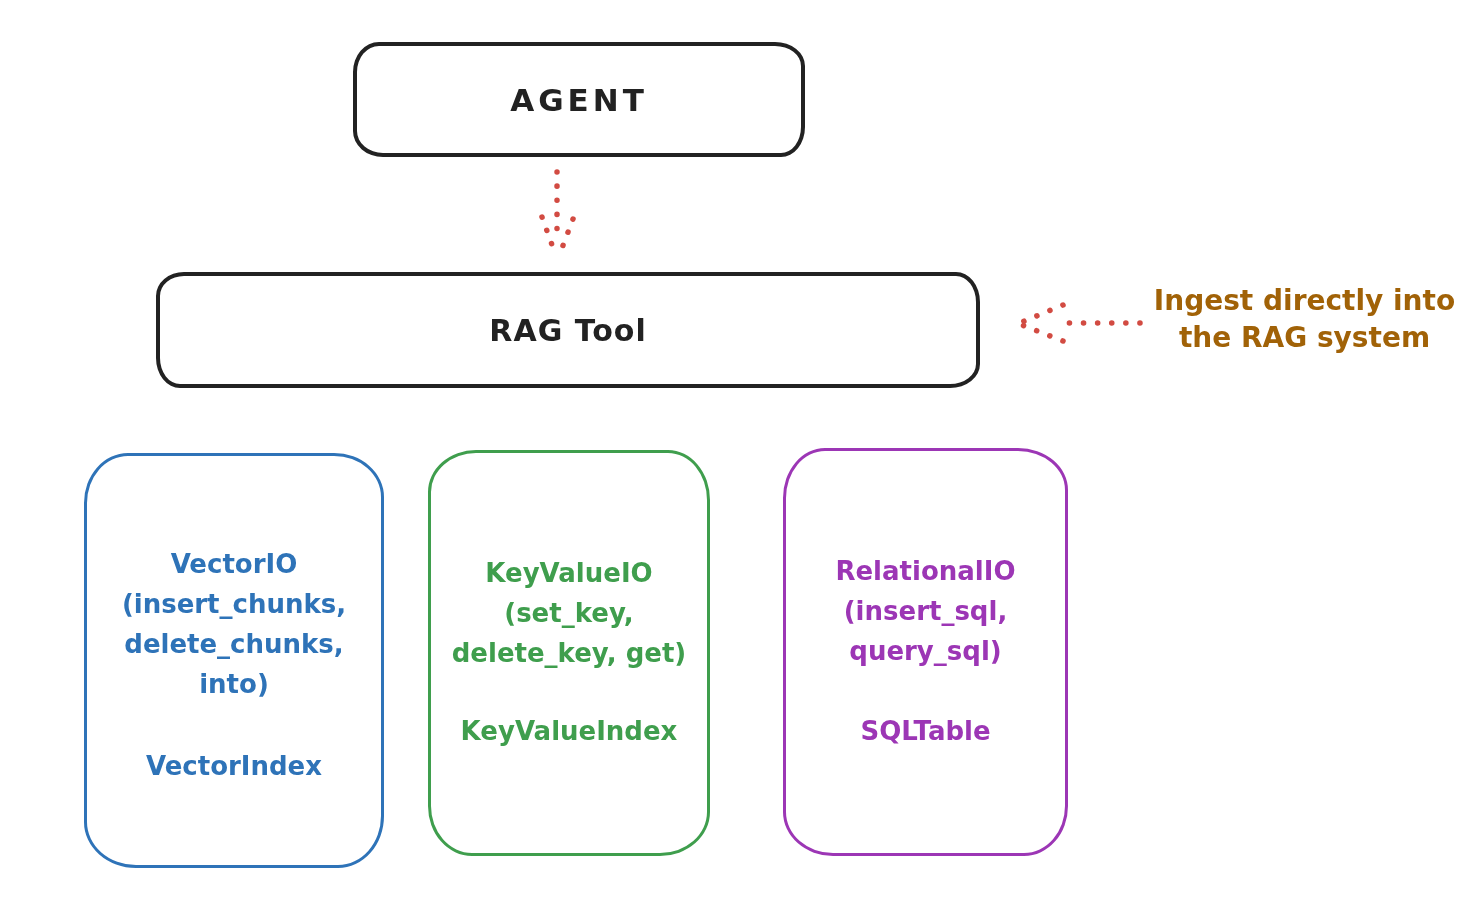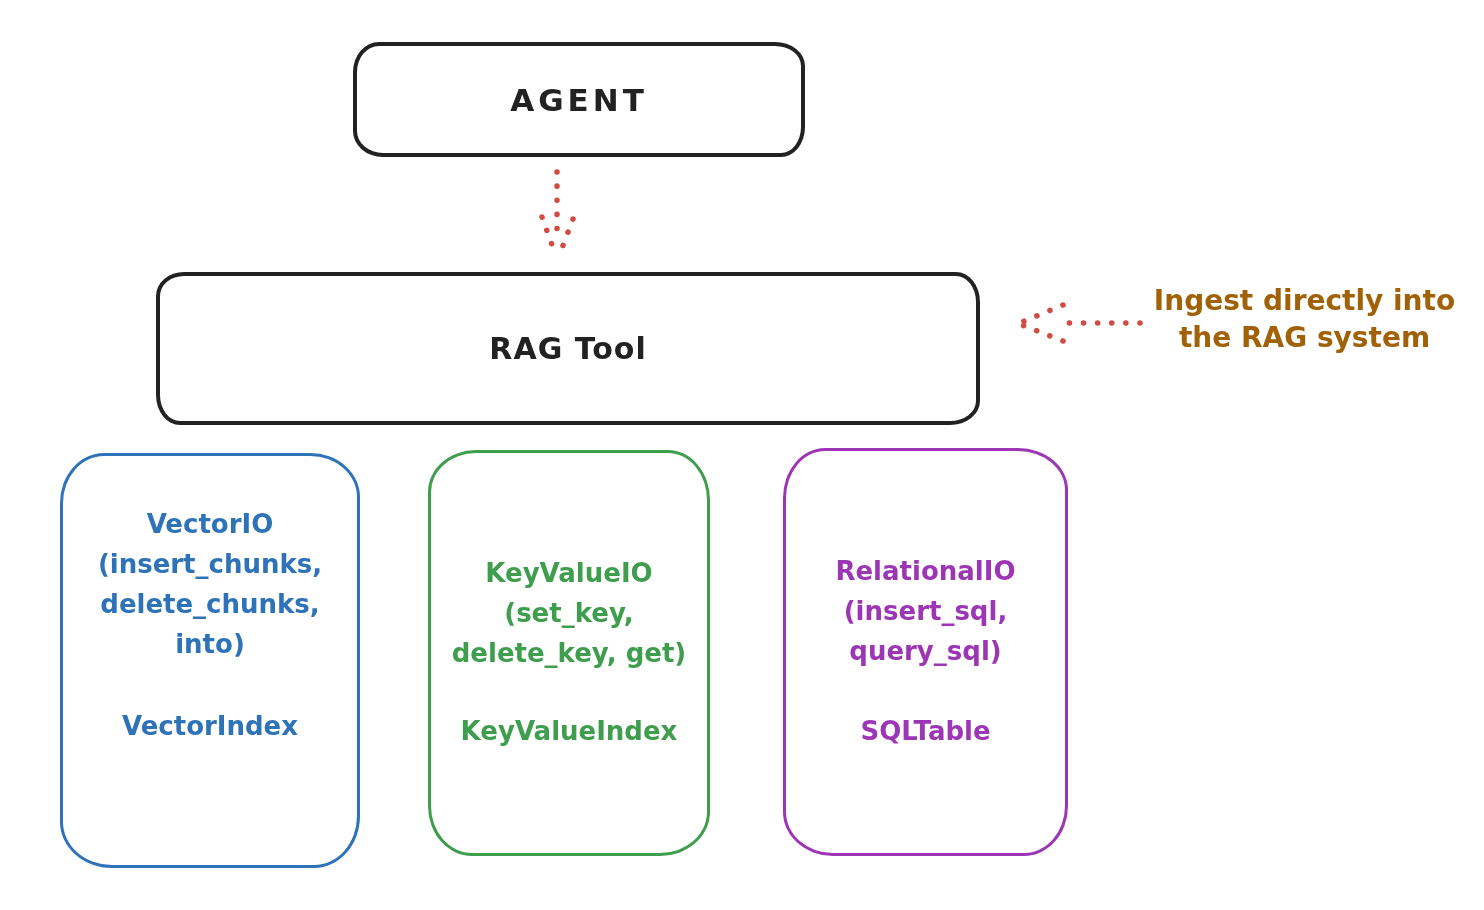--- a/index.html
+++ b/index.html
@@ -32,49 +32,49 @@
     height: 115px;
     border-radius: 26px 30px 24px 30px / 30px 24px 30px 26px;
     font-size: 31px;
     font-weight: 700;
     letter-spacing: 4px;
   }
   .node-rag {
     left: 156px;
     top: 272px;
     width: 824px;
-    height: 153px;
+    height: 116px;
     border-radius: 28px 24px 30px 24px / 24px 30px 24px 30px;
     font-size: 30px;
     font-weight: 600;
     letter-spacing: 1px;
   }
   .storage {
     position: absolute;
     background: #ffffff;
     border-style: solid;
     border-width: 3.5px;
     box-sizing: border-box;
     display: flex;
     flex-direction: column;
     align-items: center;
     text-align: center;
     font-size: 26px;
     font-weight: 600;
     line-height: 40px;
   }
   .storage-vector {
-    left: 60px;
+    left: 84px;
     top: 453px;
     width: 300px;
     height: 415px;
     border-color: #2e73b8;
     color: #2e73b8;
     border-radius: 44px 50px 46px 52px / 50px 44px 52px 46px;
-    padding-top: 48px;
+    padding-top: 88px;
   }
   .storage-keyvalue {
     left: 428px;
     top: 450px;
     width: 282px;
     height: 406px;
     border-color: #3f9e4d;
     color: #3f9e4d;
     border-radius: 48px 42px 50px 44px / 42px 50px 44px 50px;
     padding-top: 100px;

